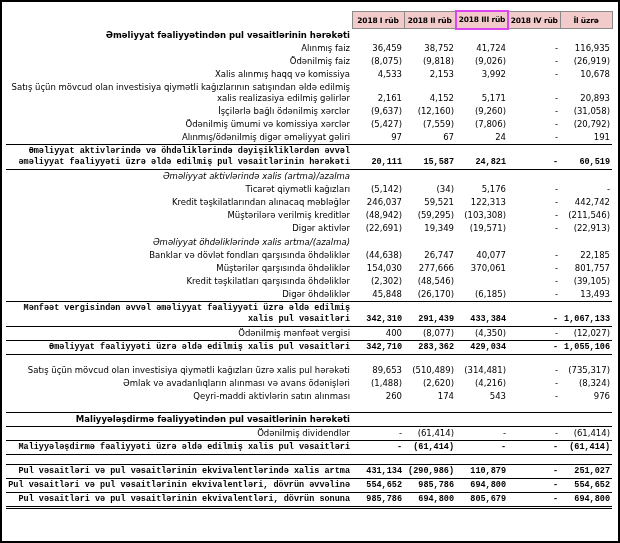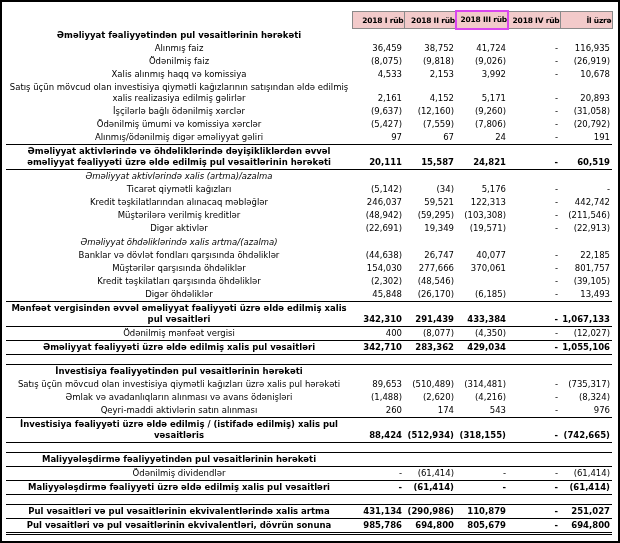--- a/index.html
+++ b/index.html
@@ -6,32 +6,32 @@
   .sheet{
     position:relative; width:620px; height:543px; box-sizing:border-box;
     background:#fff; border:2px solid #000;
     padding:8px 3px 2px 4px; overflow:hidden;
     font-family:"DejaVu Sans","Liberation Sans",sans-serif; color:#000;
   }
   table{border-collapse:collapse; table-layout:fixed; width:606px;}
   col.c-label{width:346px;}
   col.c-num{width:52px;}
   td{padding:1px 2px; font-size:8.5px; line-height:1.3; vertical-align:bottom; overflow:hidden;}
-  td.label{text-align:center;margin-left:28px;}
+  td.label{text-align:right;margin-left:28px;}
   td.num{text-align:right; white-space:nowrap;}
   thead td.colhead{
-    background:var(--header-bg,#f2caca); font-weight:bold; text-align:right;
+    background:var(--header-bg,#f2caca); font-weight:bold; text-align:center;
     font-size:7.5px; letter-spacing:-0.2px; white-space:nowrap;
     border:1px solid #8a8a8a; padding:3px 0;
   }
   thead td.colhead.hl{border:2px solid #d946ef;}
   thead td.corner{background:transparent; border:none;}
   tr.section td.label{font-weight:bold;}
   tr.ital td.label{font-style:italic;}
-  tr.subtotal td, tr.total td{font-weight:bold;}
+  tr.subtotal td, tr.total td{font-weight:bold;font-family:Liberation Mono, monospace;}
   tr.blank td{height:9px; padding:0; font-size:2px;}
   tr.bt td{border-top:1px solid #000;}
   tr.bb td{border-bottom:1px solid #000;}
   tr.bbd td{border-bottom:3px double #000;}
 </style>
 </head>
 <body>
 
 <div class="sheet">
   <table>
@@ -231,28 +231,20 @@
           <td class="num">1,055,106</td>
         </tr>
         <tr class="blank">
           <td class="label"></td>
           <td class="num"></td>
           <td class="num"></td>
           <td class="num"></td>
           <td class="num"></td>
           <td class="num"></td>
         </tr>
-        <tr class="section bt">
-          <td class="label">İnvestisiya fəaliyyətindən pul vəsaitlərinin hərəkəti</td>
-          <td class="num"></td>
-          <td class="num"></td>
-          <td class="num"></td>
-          <td class="num"></td>
-          <td class="num"></td>
-        </tr>
         <tr class="normal">
           <td class="label">Satış üçün mövcud olan investisiya qiymətli kağızları üzrə xalis pul hərəkəti</td>
           <td class="num">89,653</td>
           <td class="num">(510,489)</td>
           <td class="num">(314,481)</td>
           <td class="num">-</td>
           <td class="num">(735,317)</td>
         </tr>
         <tr class="normal">
           <td class="label">Əmlak və avadanlıqların alınması və avans ödənişləri</td>
@@ -262,28 +254,20 @@
           <td class="num">-</td>
           <td class="num">(8,324)</td>
         </tr>
         <tr class="normal">
           <td class="label">Qeyri-maddi aktivlərin satın alınması</td>
           <td class="num">260</td>
           <td class="num">174</td>
           <td class="num">543</td>
           <td class="num">-</td>
           <td class="num">976</td>
-        </tr>
-        <tr class="subtotal bt bb">
-          <td class="label">İnvestisiya fəaliyyəti üzrə əldə edilmiş / (istifadə edilmiş) xalis pul vəsaitləris</td>
-          <td class="num">88,424</td>
-          <td class="num">(512,934)</td>
-          <td class="num">(318,155)</td>
-          <td class="num">-</td>
-          <td class="num">(742,665)</td>
         </tr>
         <tr class="blank">
           <td class="label"></td>
           <td class="num"></td>
           <td class="num"></td>
           <td class="num"></td>
           <td class="num"></td>
           <td class="num"></td>
         </tr>
         <tr class="section bt bb">
@@ -319,20 +303,28 @@
           <td class="num"></td>
         </tr>
         <tr class="total bt bb">
           <td class="label">Pul vəsaitləri və pul vəsaitlərinin ekvivalentlərində xalis artma</td>
           <td class="num">431,134</td>
           <td class="num">(290,986)</td>
           <td class="num">110,879</td>
           <td class="num">-</td>
           <td class="num">251,027</td>
         </tr>
+        <tr class="total bt bb">
+          <td class="label">Pul vəsaitləri və pul vəsaitlərinin ekvivalentləri, dövrün əvvəlinə</td>
+          <td class="num">554,652</td>
+          <td class="num">985,786</td>
+          <td class="num">694,800</td>
+          <td class="num">-</td>
+          <td class="num">554,652</td>
+        </tr>
         <tr class="total bt bbd">
           <td class="label">Pul vəsaitləri və pul vəsaitlərinin ekvivalentləri, dövrün sonuna</td>
           <td class="num">985,786</td>
           <td class="num">694,800</td>
           <td class="num">805,679</td>
           <td class="num">-</td>
           <td class="num">694,800</td>
         </tr>
       </tbody>
   </table>

